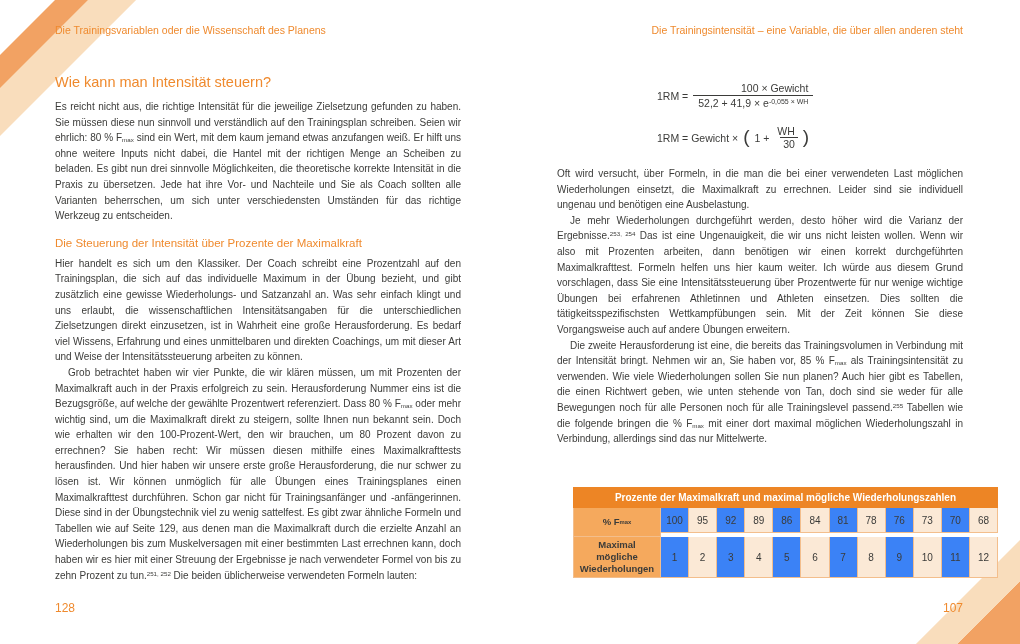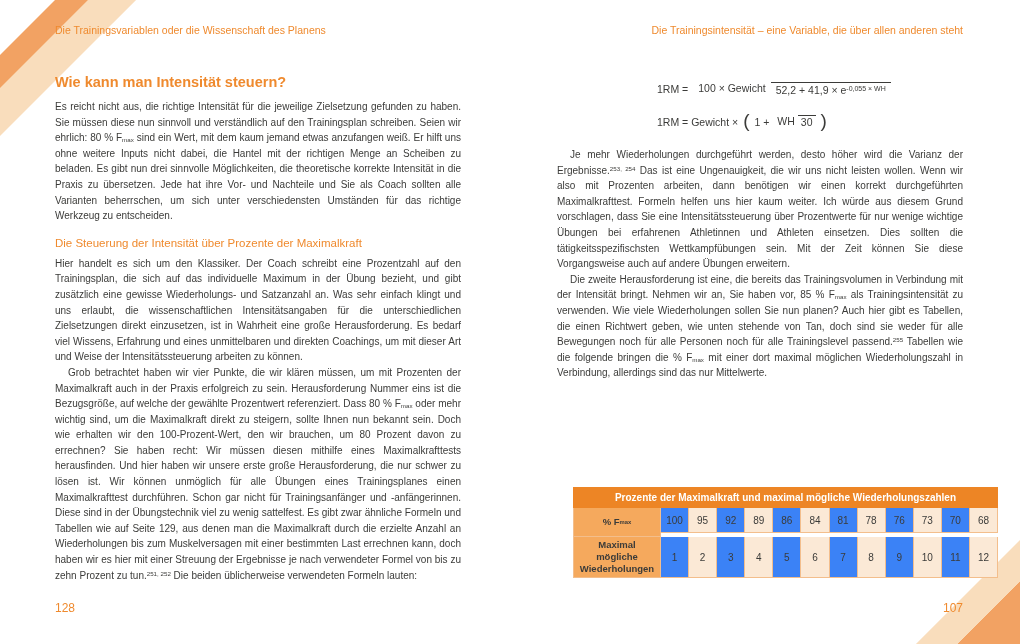--- a/index.html
+++ b/index.html
@@ -16,31 +16,31 @@
 
   
   .running-head{position:absolute;top:24px;font-size:10.5px;color:#EF8A2E;}
   .rh-left{left:55px;}
   .rh-right{right:57px;text-align:left;}
 
   
   .left-col{position:absolute;left:55px;top:74px;width:406px;height:524px;overflow:hidden;}
   .right-col{position:absolute;left:557px;top:74px;width:406px;height:406px;overflow:hidden;}
 
-  h1.page-heading{margin:0 0 9px 0;font-size:14.5px;font-weight:bold;color:#EF8A2E;}
+  h1.page-heading{margin:0 0 9px 0;font-size:14.5px;font-weight:normal;color:#EF8A2E;}
   h2.sub-heading{margin:13px 0 7px 0;font-size:11.5px;font-weight:normal;color:#EF8A2E;}
   p.body{margin:0;font-size:10px;line-height:15.6px;text-align:justify;color:#3b3b39;}
   p.indent{text-indent:13px;}
   p.body sub{font-size:0.62em;vertical-align:-0.2em;line-height:0;}
   p.body sup{font-size:0.62em;vertical-align:0.5em;line-height:0;}
 
   
   .formulas{margin:8px 0 16px 100px;}
   .formula{display:flex;align-items:center;gap:5px;font-size:10.5px;margin-bottom:16px;color:#3b3b39;}
-  .frac{display:inline-flex;align-items:flex-start;}
+  .frac{display:inline-flex;flex-direction:column;align-items:flex-end;}
   .frac .num{padding:0 5px 1px;}
   .frac .den{border-top:1px solid #3b3b39;padding:1px 5px 0;}
   .frac .den sup{font-size:7px;vertical-align:0.5em;line-height:0;}
   .frac.small .num{padding:0 3px 0;}
   .frac.small .den{padding:0 3px 0;}
   .paren{font-size:19px;font-weight:normal;line-height:1;transform:translateY(-1px);}
 
   
   .max-table{position:absolute;left:557px;top:487px;width:425px;font-size:10px;padding-left:16px;}
   .ttitle{background:#ED8525;color:#fff;font-weight:bold;text-align:center;
@@ -96,20 +96,21 @@
         <span>1RM = Gewicht ×</span>
         <span class="paren">(</span>
         <span>1 +</span>
         <span class="frac small">
           <span class="num">WH</span>
           <span class="den">30</span>
         </span>
         <span class="paren">)</span>
       </div>
     </div>
+    <p class="body">Oft wird versucht, über Formeln, in die man die bei einer verwendeten Last möglichen Wiederholungen einsetzt, die Maximalkraft zu errechnen. Leider sind sie individuell ungenau und benötigen eine Ausbelastung.</p>
     <p class="body indent">Je mehr Wiederholungen durchgeführt werden, desto höher wird die Varianz der Ergebnisse.<sup>253, 254</sup> Das ist eine Ungenauigkeit, die wir uns nicht leisten wollen. Wenn wir also mit Prozenten arbeiten, dann benötigen wir einen korrekt durchgeführten Maximalkrafttest. Formeln helfen uns hier kaum weiter. Ich würde aus diesem Grund vorschlagen, dass Sie eine Intensitätssteuerung über Prozentwerte für nur wenige wichtige Übungen bei erfahrenen Athletinnen und Athleten einsetzen. Dies sollten die tätigkeitsspezifischsten Wettkampfübungen sein. Mit der Zeit können Sie diese Vorgangsweise auch auf andere Übungen erweitern.</p>
     <p class="body indent">Die zweite Herausforderung ist eine, die bereits das Trainingsvolumen in Verbindung mit der Intensität bringt. Nehmen wir an, Sie haben vor, 85 % F<sub>max</sub> als Trainingsintensität zu verwenden. Wie viele Wiederholungen sollen Sie nun planen? Auch hier gibt es Tabellen, die einen Richtwert geben, wie unten stehende von Tan, doch sind sie weder für alle Bewegungen noch für alle Personen noch für alle Trainingslevel passend.<sup>255</sup> Tabellen wie die folgende bringen die % F<sub>max</sub> mit einer dort maximal möglichen Wiederholungszahl in Verbindung, allerdings sind das nur Mittelwerte.</p>
   </section>
 
   <div class="max-table">
     <div class="ttitle">Prozente der Maximalkraft und maximal mögliche Wiederholungszahlen</div>
     <div class="trow trow-1">
       <div class="tlabel">% F<sub>max</sub></div>
     <div class="tcell">100</div>
         <div class="tcell">95</div>

